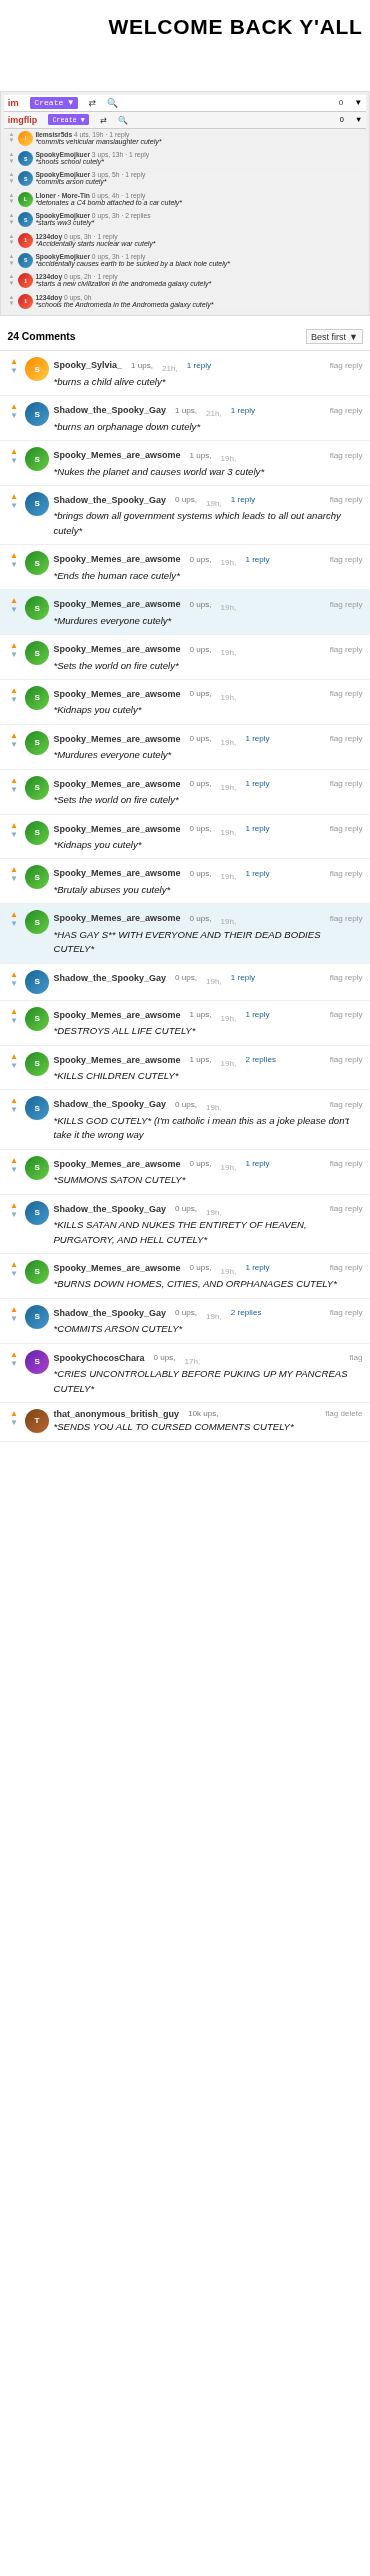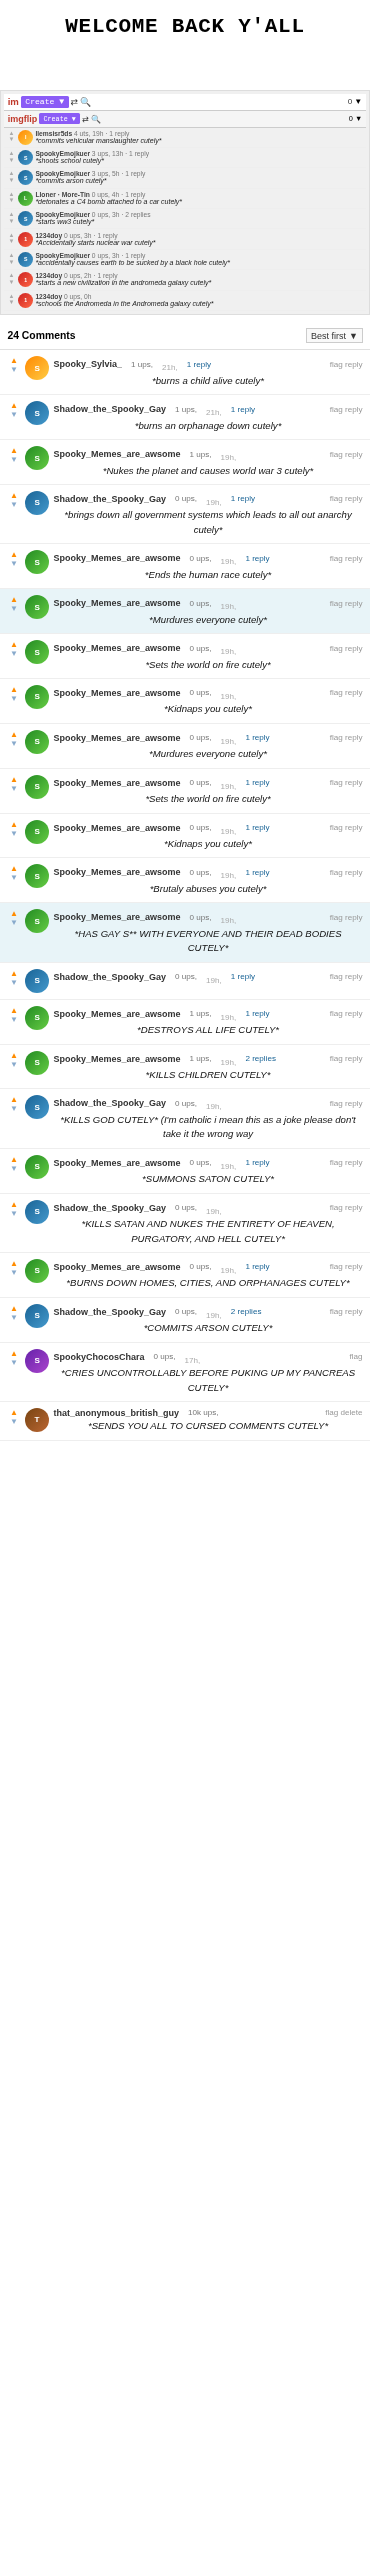--- a/index.html
+++ b/index.html
@@ -6,23 +6,22 @@
     body {
       font-family: Arial, sans-serif;
       background: #fff;
       width: 370px;
       overflow-x: hidden;
     }
 
     
     .top-banner {
       background: #fff;
-      text-align: center;
+      text-align: right;
       padding: 15px 7.4px 7.4px;
-      font-family: Liberation Mono, monospace;
     }
     .top-banner .line1 {
       font-size: 21px;
       font-weight: 900;
       color: #000;
       text-transform: uppercase;
       letter-spacing: 0.7px;
       margin-bottom: 22px;
     }
     .top-banner .line2 {
@@ -41,21 +40,21 @@
       padding: 3px;
     }
 
     
     .imgflip-toolbar {
       background: #fff;
       border-bottom: 0.7px solid #ccc;
       display: flex;
       align-items: center;
       padding: 2.2px 3.7px;
-      gap: 2px;
+      gap: 11px;
       font-size: 8.1px;
     }
     .create-btn {
       background: #8b5cf6;
       color: #fff;
       border: none;
       padding: 1.5px 4.4px;
       font-size: 8.1px;
       border-radius: 1.5px;
       cursor: pointer;
@@ -67,21 +66,20 @@
     .toolbar-spacer { flex: 1; }
     .toolbar-num {
       font-size: 8.1px;
       color: #333;
     }
 
     
     .comments-section {
       background: #fff;
       padding: 0;
-      text-align: center;
     }
 
     .comments-header {
       display: flex;
       align-items: center;
       justify-content: space-between;
       padding: 6px 7.4px;
       border-bottom: 0.7px solid #e0e0e0;
       font-size: 9.6px;
     }

